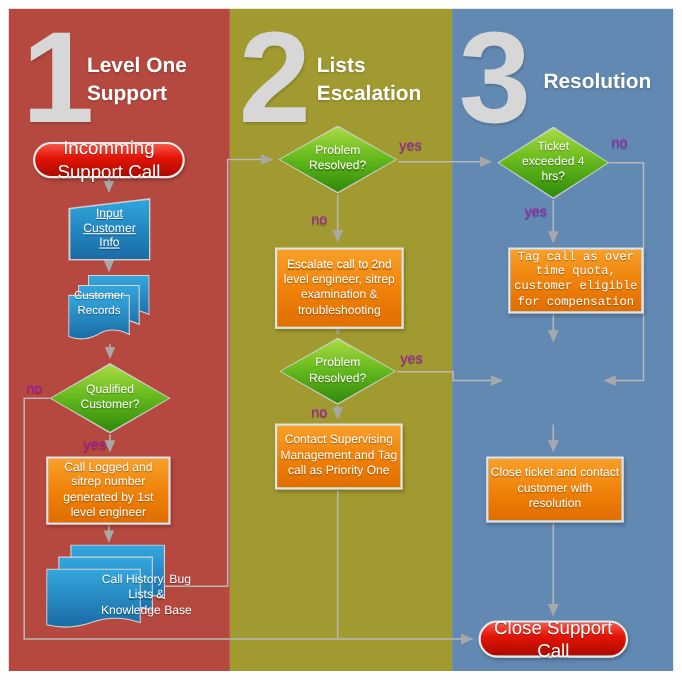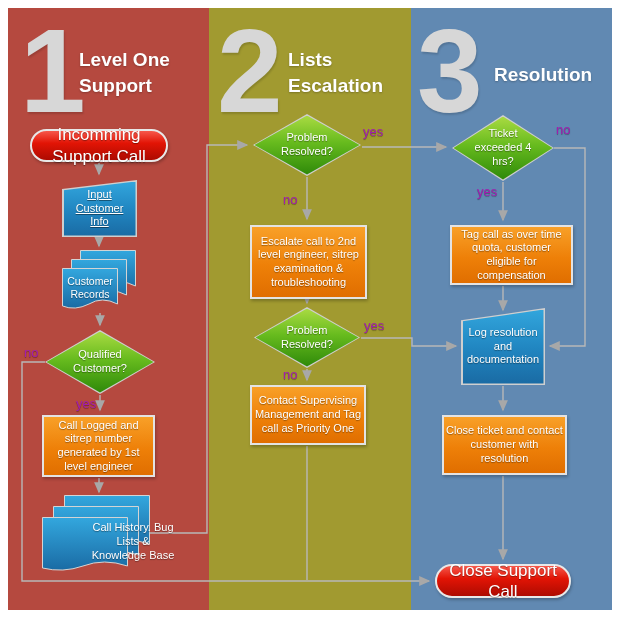--- a/index.html
+++ b/index.html
@@ -117,21 +117,21 @@
         <stop offset="0" stop-color="#33a7de"></stop>
             <stop offset="1" stop-color="#1a6ba4"></stop>
       </linearGradient>
         </defs>
       <g fill="url(#dg1)" stroke="#d4d4d4" stroke-width="1">
         <path d="M18.5,0.5 H73.5 V36 Q58,28 45,36 Q31,43 18.5,38 Z"></path>
         <path d="M9.5,9.5 H64.5 V45 Q49,37 36,45 Q22,52 9.5,47 Z"></path>
         <path d="M0.5,18.5 H55.5 V54 Q40,46 27,54 Q13,61 0.5,56 Z"></path>
       </g>
     </svg>
-    <div class="doc-text" style="left:0; top:18px; width:56px; height:40px; font-size:10.5px;">Customer Records</div>
+    <div class="doc-text" style="left:0; top:6px; width:56px; height:40px; font-size:10.5px;">Customer Records</div>
   </div>
 
   <div class="node poly diamond" style="left:45px; top:330px; width:110px; height:64px;">
     <div class="sh-outer"></div>
     <div class="sh-inner"></div>
     <div class="sh-text">Qualified Customer?</div>
   </div>
 
   <div class="node obox" style="left:42px; top:415px; width:113px; height:62px;">Call Logged and sitrep number generated by 1st level engineer</div>
 
@@ -167,27 +167,22 @@
   </div>
 
   <div class="node obox" style="left:250px; top:385px; width:116px; height:60px;">Contact Supervising Management and Tag call as Priority One</div>
 
   <div class="node poly diamond" style="left:452px; top:115px; width:102px; height:66px;">
     <div class="sh-outer"></div>
     <div class="sh-inner"></div>
     <div class="sh-text">Ticket exceeded 4 hrs?</div>
   </div>
 
-  <div class="node obox" style="left:450px; top:225px; width:123px; height:60px;">Tag call as over time quota, customer eligible for compensation</div>
+  <div class="node obox" style="left:462px; top:225px; width:123px; height:60px;font-family:Liberation Mono, monospace;">Tag call as over time quota, customer eligible for compensation</div>
 
-  <div class="node poly maninput" style="left:461px; top:308px; width:84px; height:77px;">
-    <div class="sh-outer"></div>
-    <div class="sh-inner"></div>
-    <div class="sh-text">Log resolution and documentation</div>
-  </div>
 
   <div class="node obox" style="left:442px; top:415px; width:125px; height:60px;">Close ticket and contact customer with resolution</div>
 
   <div class="node pill" style="left:435px; top:564px; width:136px; height:34px;">Close Support Call</div>
 
   <span class="wire-label" style="left:24px; top:345px;">no</span>
   <span class="wire-label" style="left:76px; top:396px;">yes</span>
   <span class="wire-label" style="left:363px; top:124px;">yes</span>
   <span class="wire-label" style="left:283px; top:192px;">no</span>
   <span class="wire-label" style="left:364px; top:318px;">yes</span>

